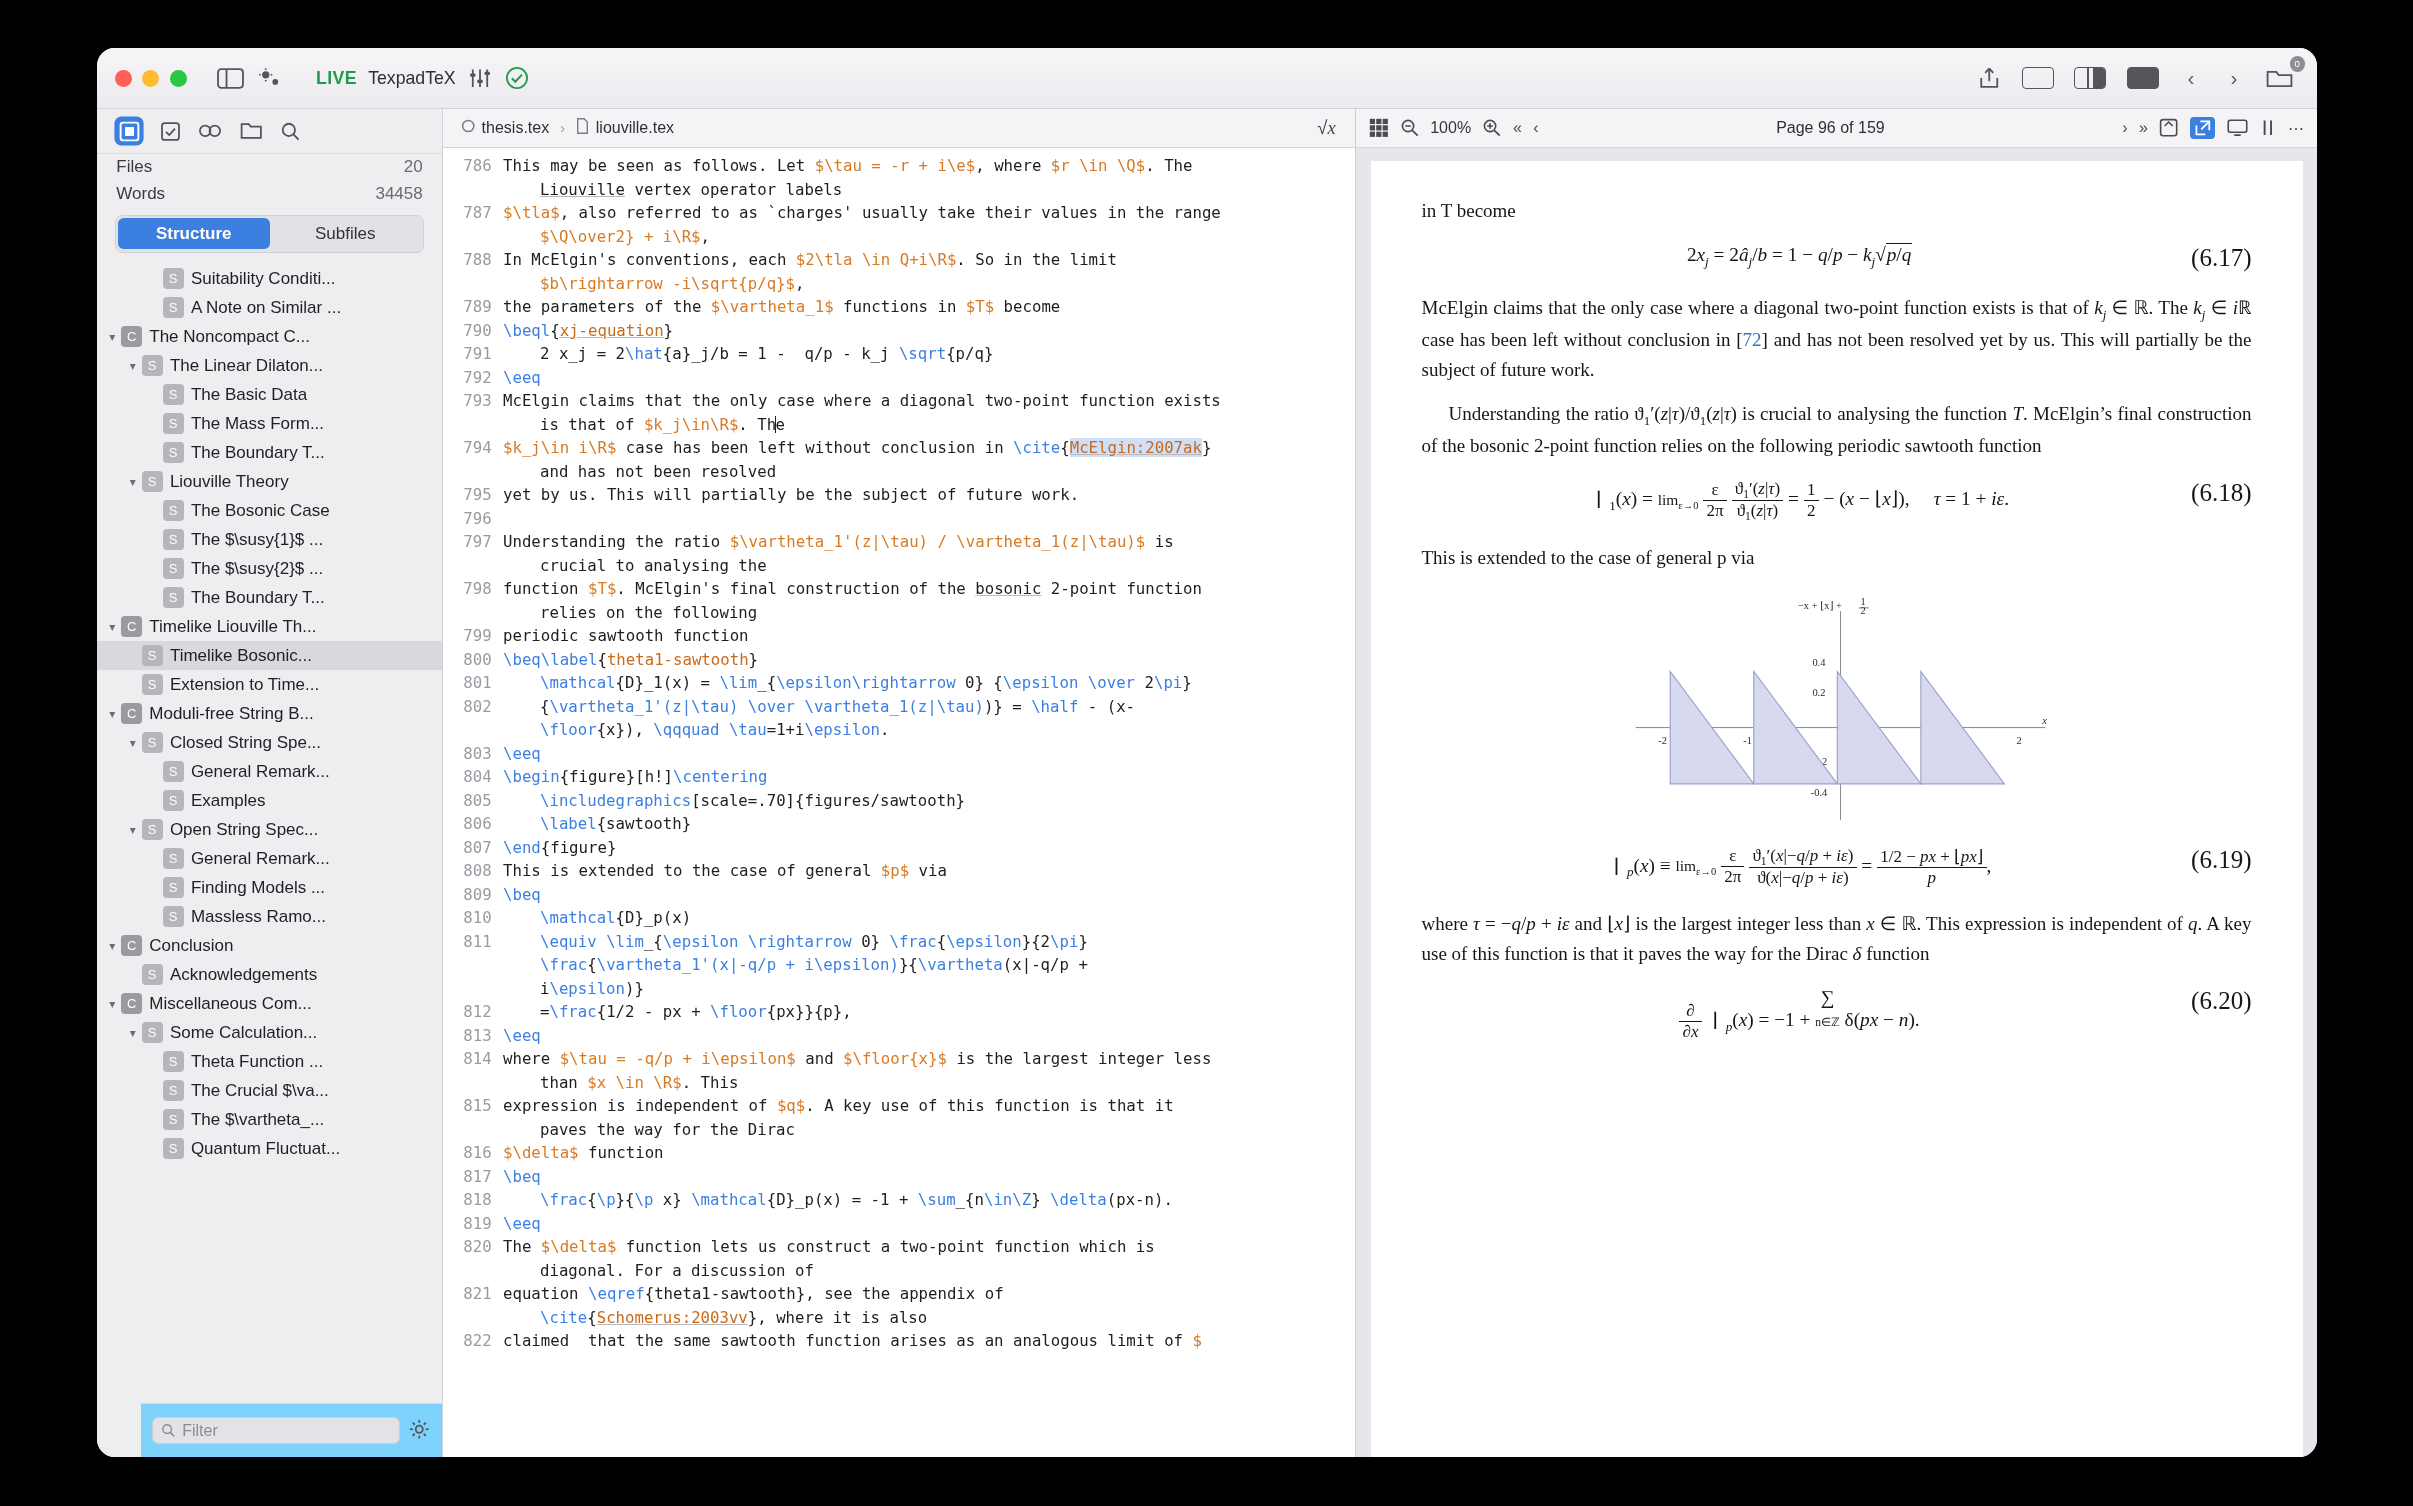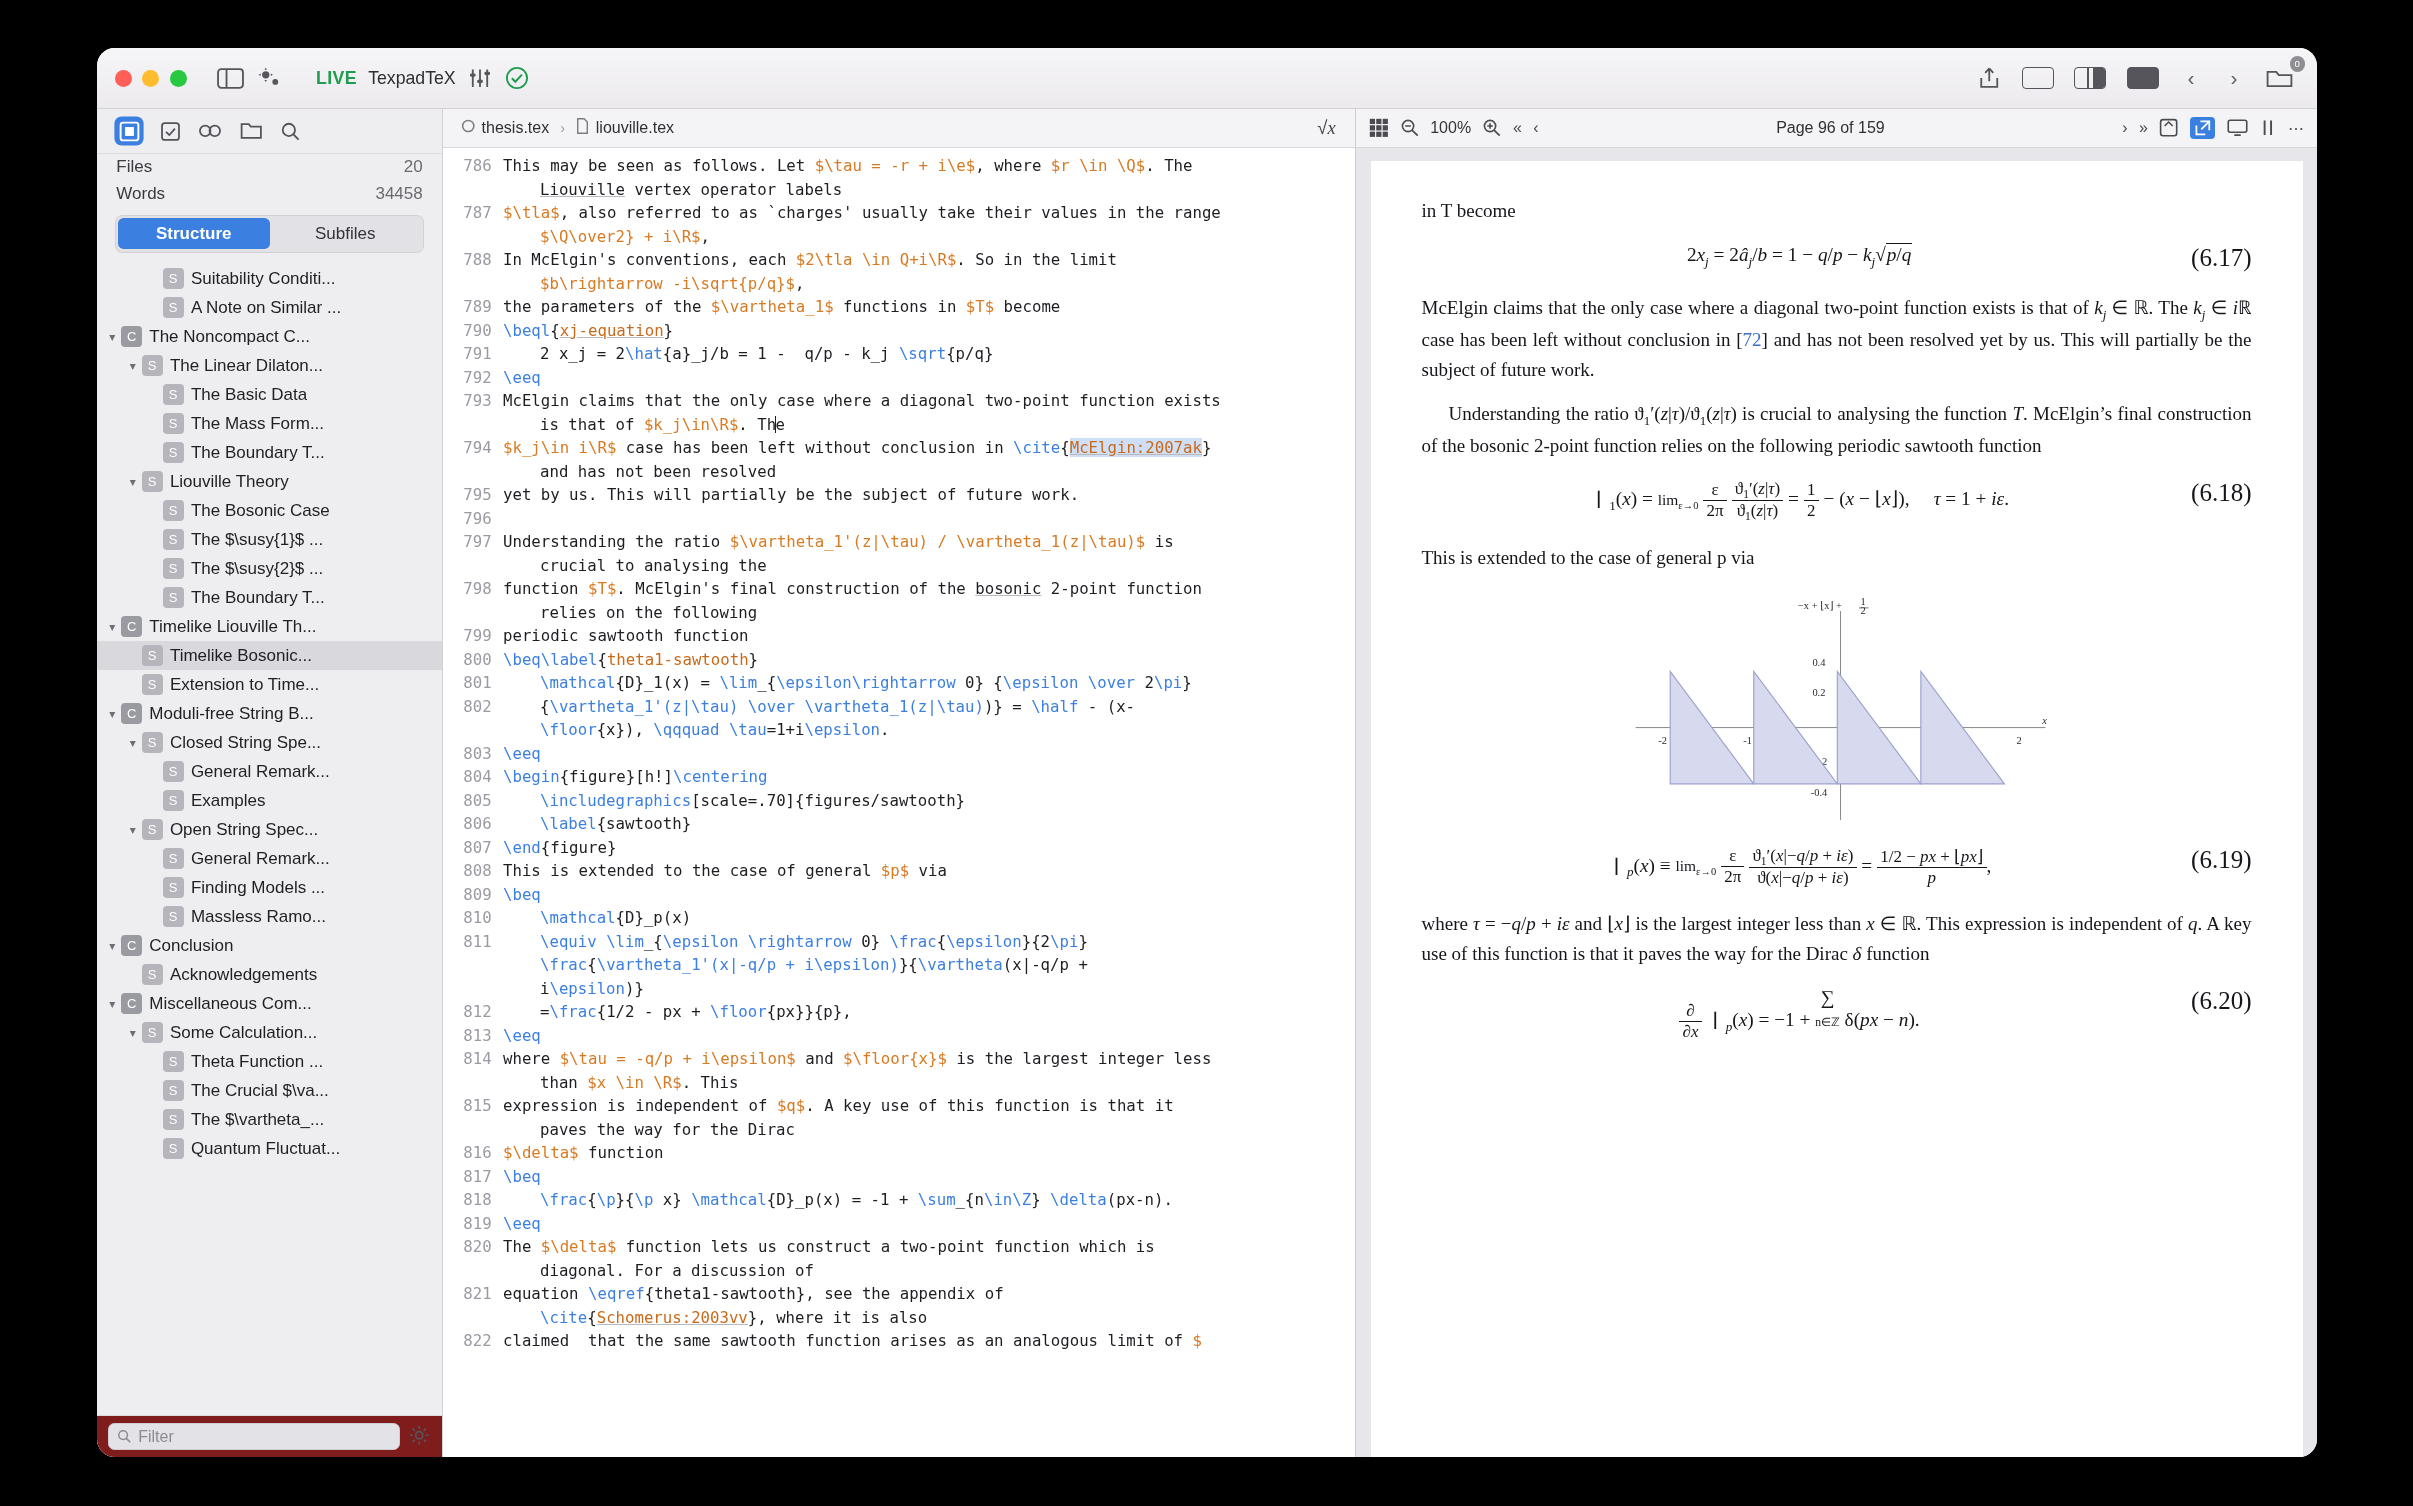--- a/index.html
+++ b/index.html
@@ -122,23 +122,24 @@
   .kind {
     width: 21px; height: 21px; flex: none; border-radius: 4px;
     display: flex; align-items: center; justify-content: center;
     font-size: 13px; color: #fff; margin-right: 7.2px;
   }
   .kind.c { background: #9a9aa1; }
   .kind.s { background: #b5b5bb; }
   .tlabel { overflow: hidden; text-overflow: ellipsis; }
 
   .sb-footer {
-    height: 42px; flex: none; border-top: 0.8px solid #dcdade;
+    height: 54px; flex: none; border-top: 0.8px solid #dcdade;
     display: flex; align-items: center; padding: 0 11.3px; gap: 8px;
-    background: #7f1d1d;
+    background: #7dd3fc;
+    margin-left: 44px;
   }
   .filter-box {
     flex: 1; height: 27px; background: #e3e2e6; border: 0.8px solid #d0ced3;
     border-radius: 6.4px; display: flex; align-items: center; padding: 0 8px;
     color: #8b8b92; font-size: 16px; gap: 6.4px;
   }
 
   
   .editor { flex: 1; display: flex; flex-direction: column; min-width: 0; background: #fff; }
   .ed-tabbar {

